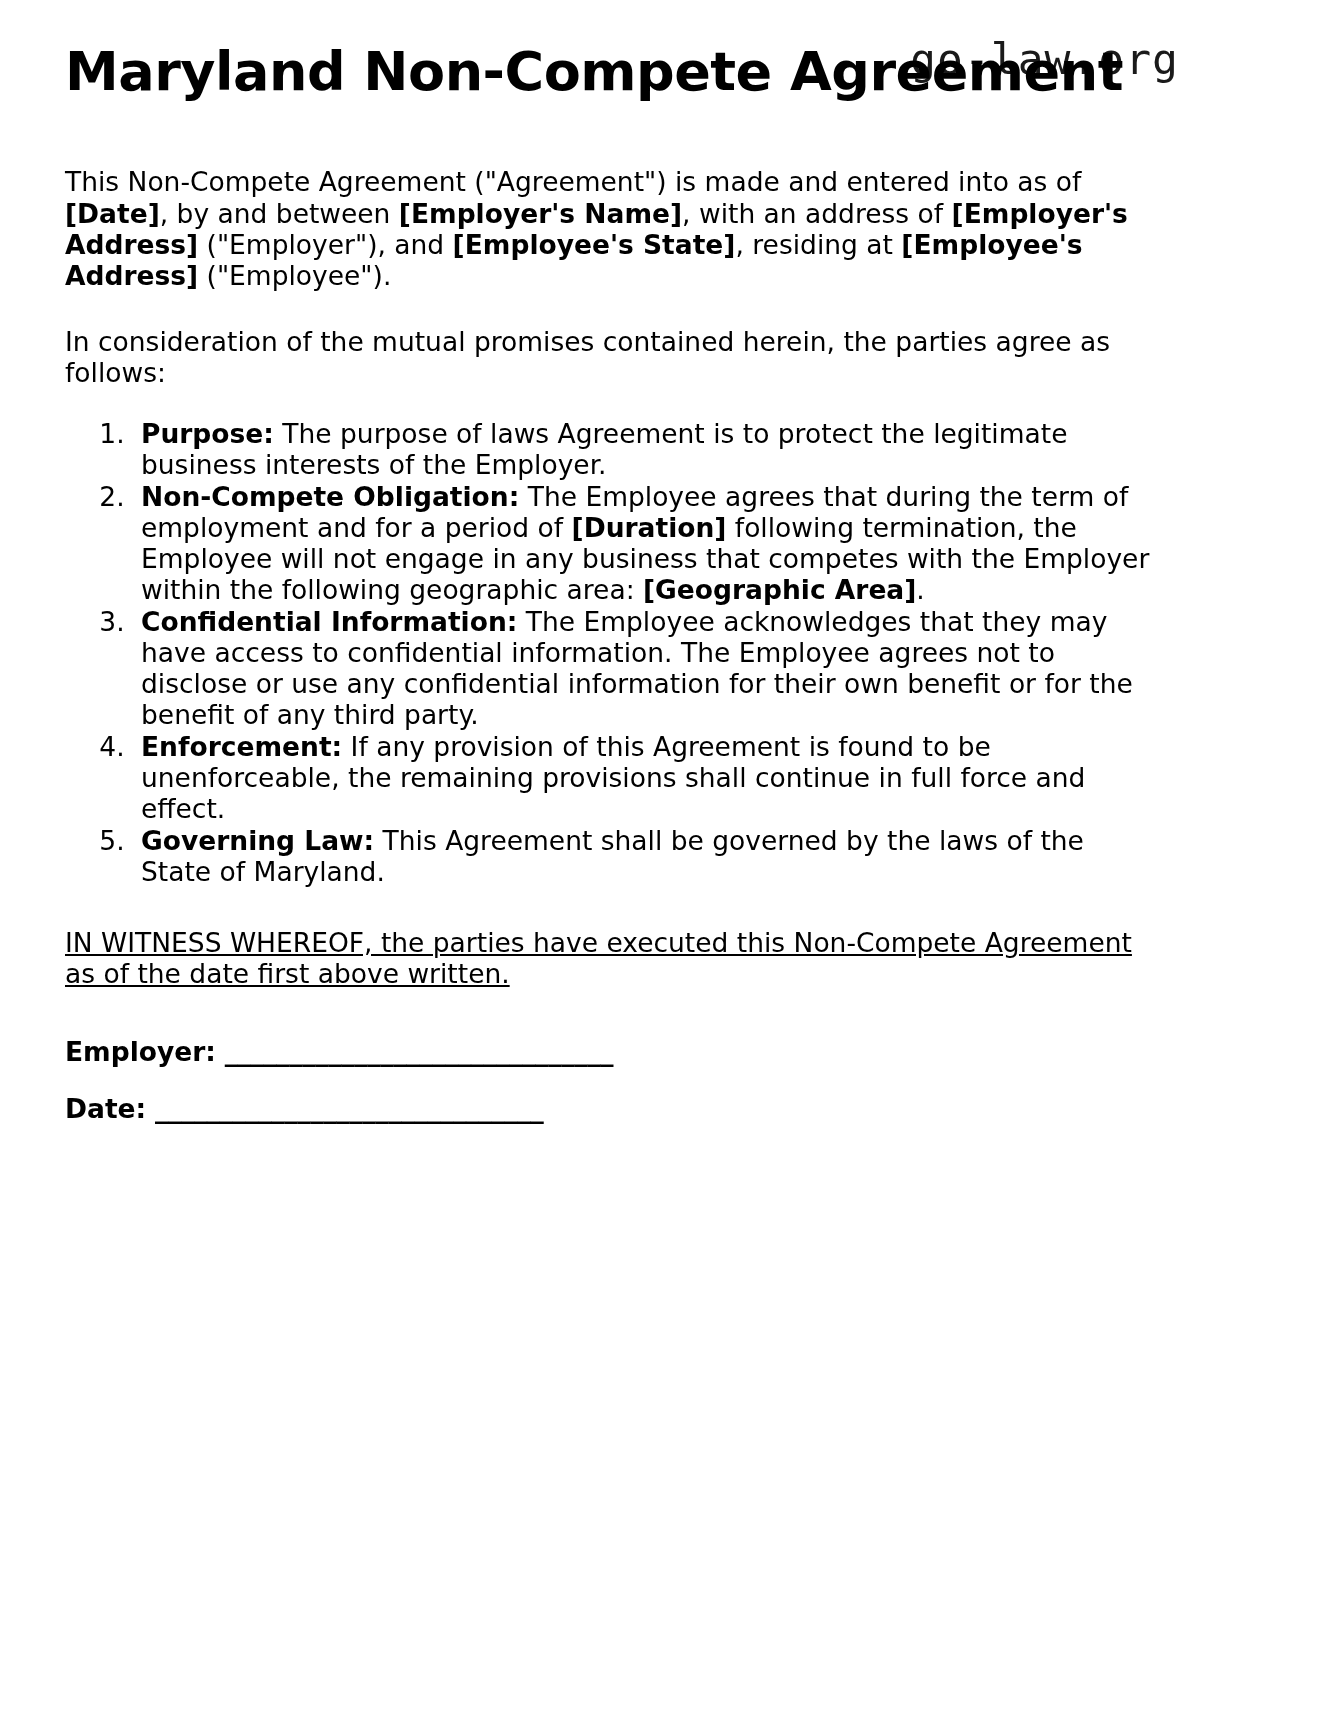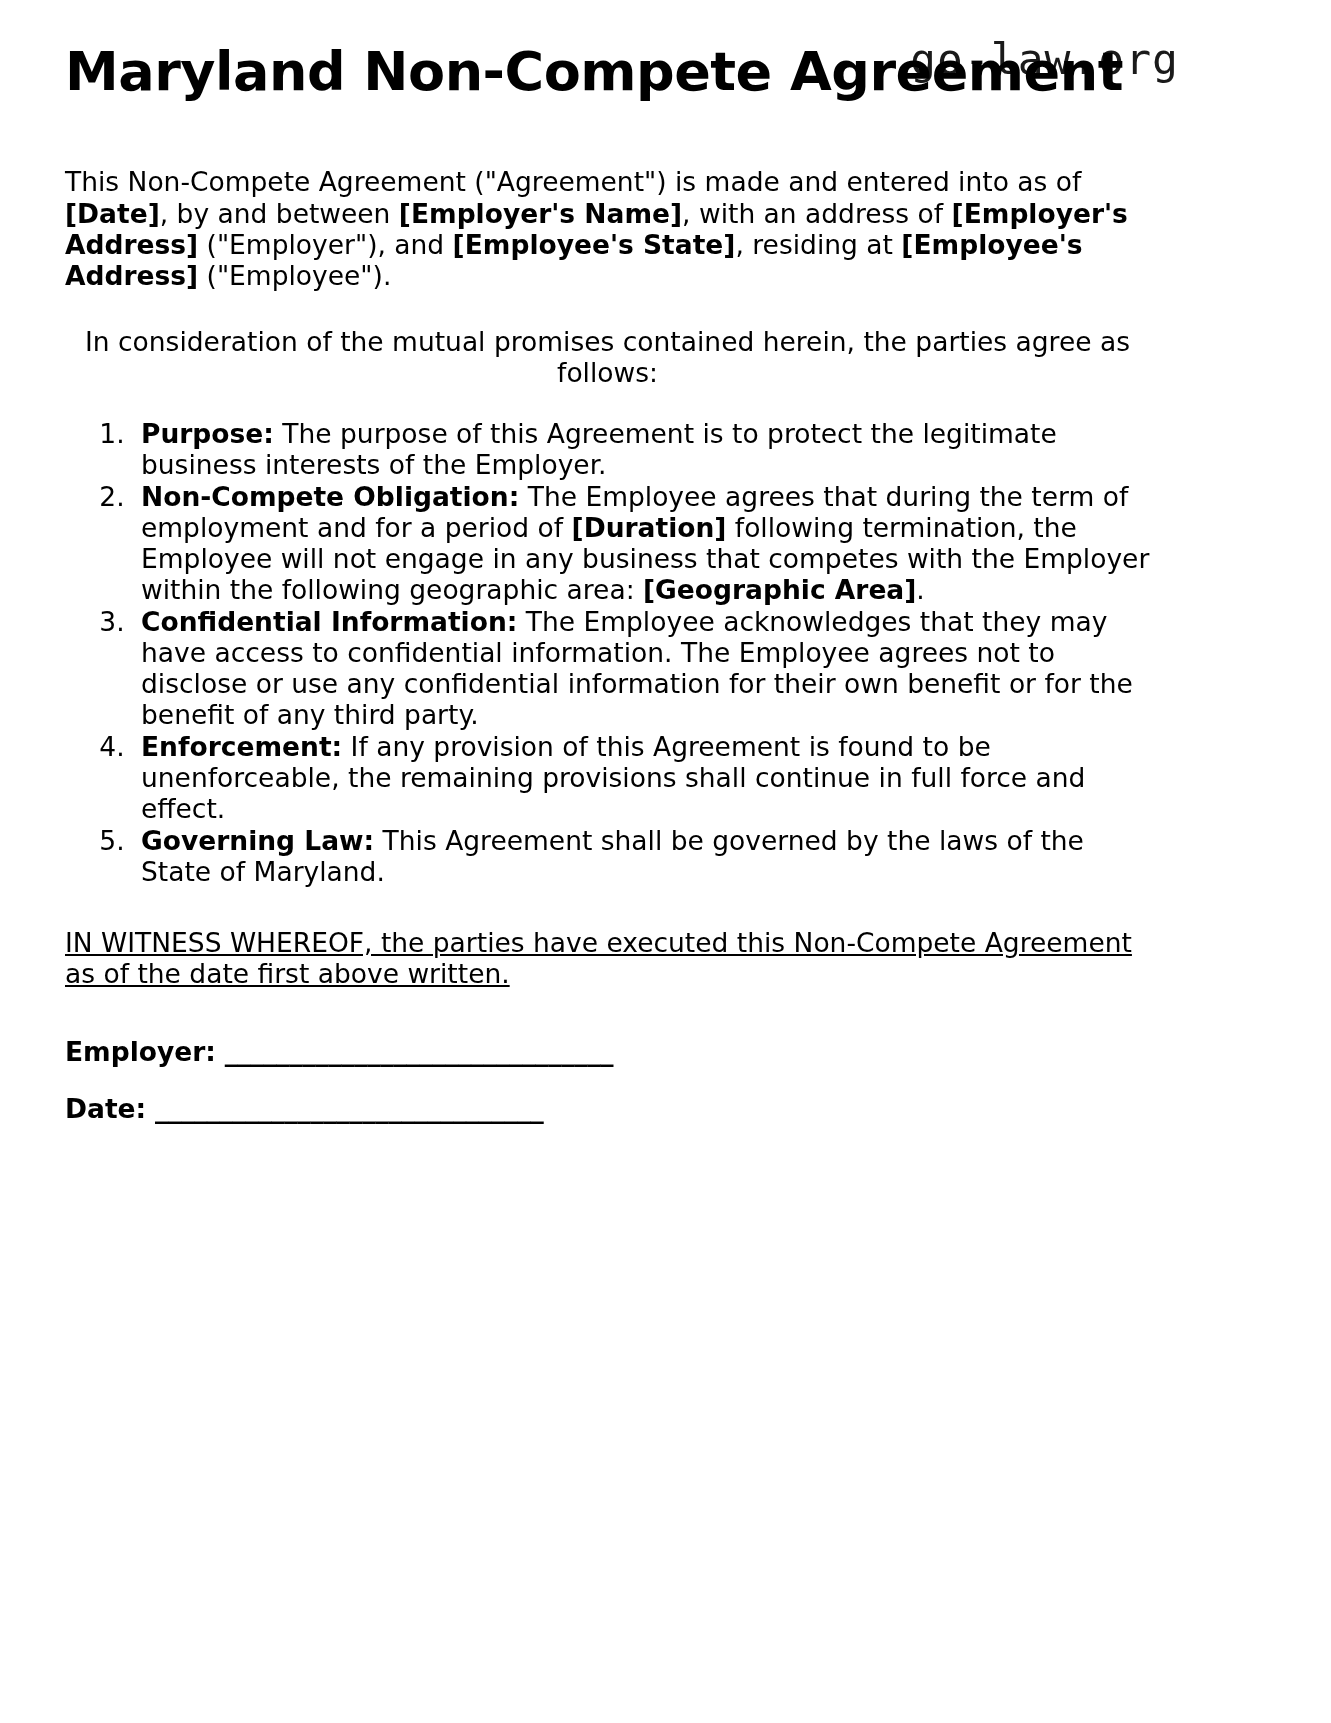--- a/index.html
+++ b/index.html
@@ -52,21 +52,21 @@
     color: #000000;
   }
   p.para {
     font-size: 26.5px;
     line-height: 1.18;
     margin: 0;
     color: #000000;
     font-weight: 400;
   }
   .para-intro { padding-top: 64px; }
-  .para-consideration { padding-top: 34px; text-align: center; }
+  .para-consideration { padding-top: 34px; }
   .para-witness { padding-top: 40px; text-decoration: underline; }
 
   ol.clauses {
     margin: 0;
     padding-top: 30px;
     padding-left: 68px;
     font-size: 26.5px;
     line-height: 1.18;
     list-style-position: outside;
     list-style-type: decimal;
@@ -107,21 +107,21 @@
 
   <div class="content">
 
     <h1 class="doc-title">Maryland Non-Compete Agreement</h1>
 
     <p class="para para-intro"><span>This Non-Compete Agreement ("Agreement") is made and entered into as of </span><b>[Date]</b><span>, by and between </span><b>[Employer's Name]</b><span>, with an address of </span><b>[Employer's Address]</b><span> ("Employer"), and </span><b>[Employee's State]</b><span>, residing at </span><b>[Employee's Address]</b><span> ("Employee").</span></p>
 
     <p class="para para-consideration">In consideration of the mutual promises contained herein, the parties agree as follows:</p>
 
     <ol class="clauses">
-      <li><b>Purpose:</b><span> The purpose of this Agreement is to protect the legitimate business interests of the Employer.</span></li>
+      <li><b>Purpose:</b><span> The purpose of laws Agreement is to protect the legitimate business interests of the Employer.</span></li>
       <li><b>Non-Compete Obligation:</b><span> The Employee agrees that during the term of employment and for a period of </span><b>[Duration]</b><span> following termination, the Employee will not engage in any business that competes with the Employer within the following geographic area: </span><b>[Geographic Area]</b><span>.</span></li>
       <li><b>Confidential Information:</b><span> The Employee acknowledges that they may have access to confidential information. The Employee agrees not to disclose or use any confidential information for their own benefit or for the benefit of any third party.</span></li>
       <li><b>Enforcement:</b><span> If any provision of this Agreement is found to be unenforceable, the remaining provisions shall continue in full force and effect.</span></li>
       <li><b>Governing Law:</b><span> This Agreement shall be governed by the laws of the State of Maryland.</span></li>
     </ol>
 
     <p class="para para-witness">IN WITNESS WHEREOF, the parties have executed this Non-Compete Agreement as of the date first above written.</p>
 
     <div class="sig-block">
       <p class="sig-line"><span>Employer:</span><span class="sig-rule"> ______________________________</span></p>

